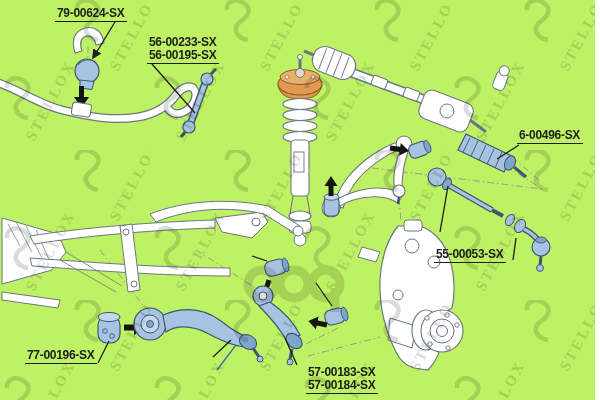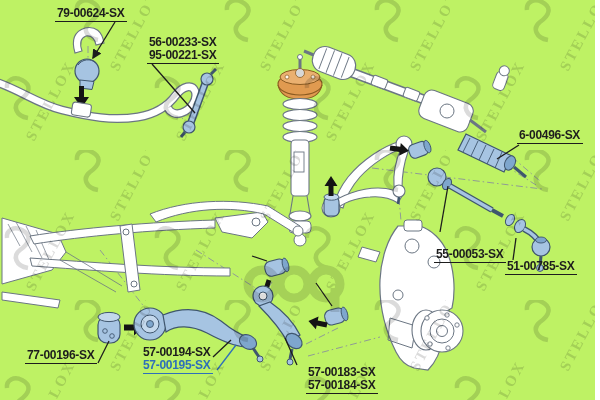--- a/index.html
+++ b/index.html
@@ -281,44 +281,37 @@
       <line x1="335" y1="288" x2="335" y2="312"></line>
     </g>
   </svg>
 
   <div class="lbl ul" style="left:55px;top:7px">
     <div>79-00624-SX</div>
   </div>
 
   <div class="lbl ul" style="left:147px;top:36px">
     <div>56-00233-SX</div>
-    <div>95-00221-SX</div>
+    <div>56-00195-SX</div>
   </div>
 
   <div class="lbl ul" style="left:517px;top:129px">
     <div>6-00496-SX</div>
   </div>
 
   <div class="lbl ul" style="left:434px;top:248px">
     <div>55-00053-SX</div>
   </div>
 
-  <div class="lbl ul" style="left:505px;top:260px">
-    <div>51-00785-SX</div>
-  </div>
 
 
 
   <div class="lbl ul" style="left:25px;top:349px">
     <div>77-00196-SX</div>
   </div>
 
-  <div class="lbl" style="left:143px;top:346px">
-    <div>57-00194-SX</div>
-    <div class="link ul-blue">57-00195-SX</div>
-  </div>
 
   <div class="lbl ul" style="left:306px;top:366px">
     <div>57-00183-SX</div>
     <div>57-00184-SX</div>
   </div>
 
 </div>
 
 </body></html>

